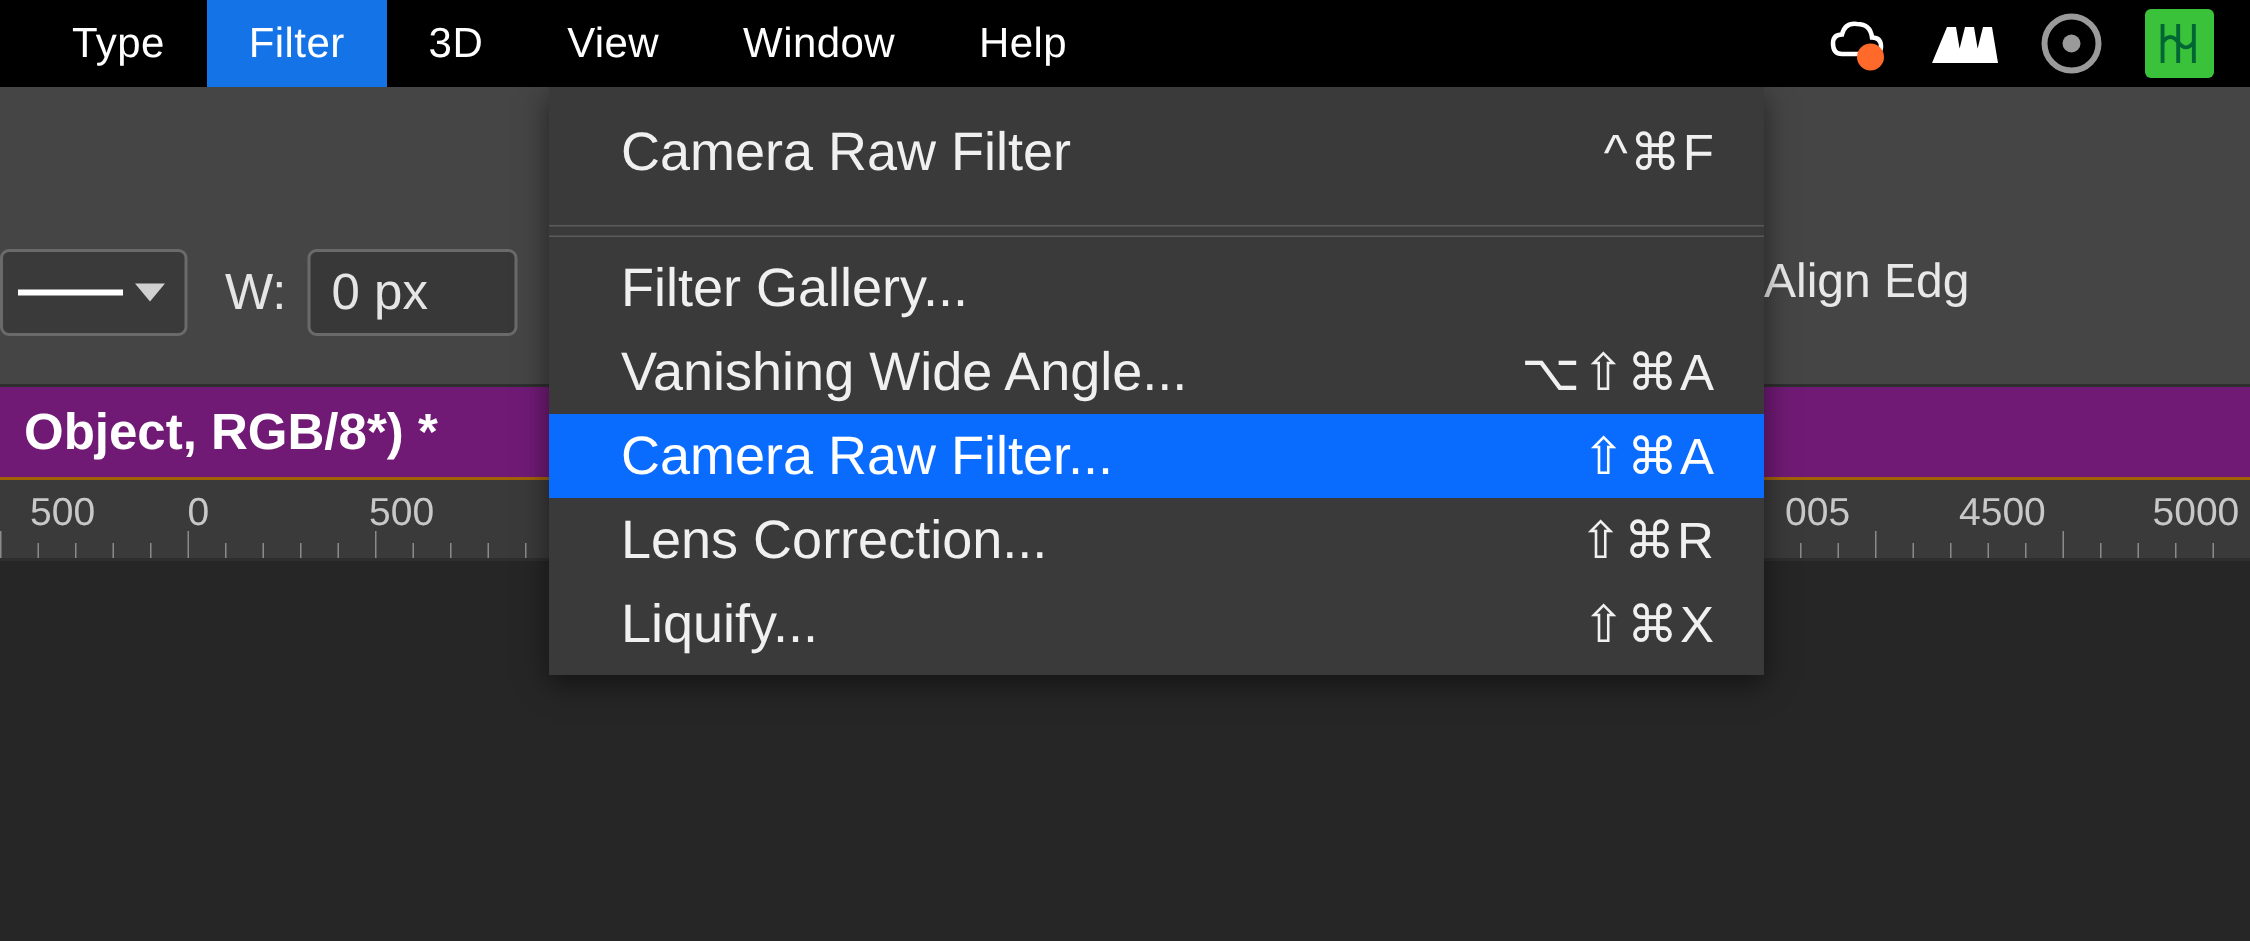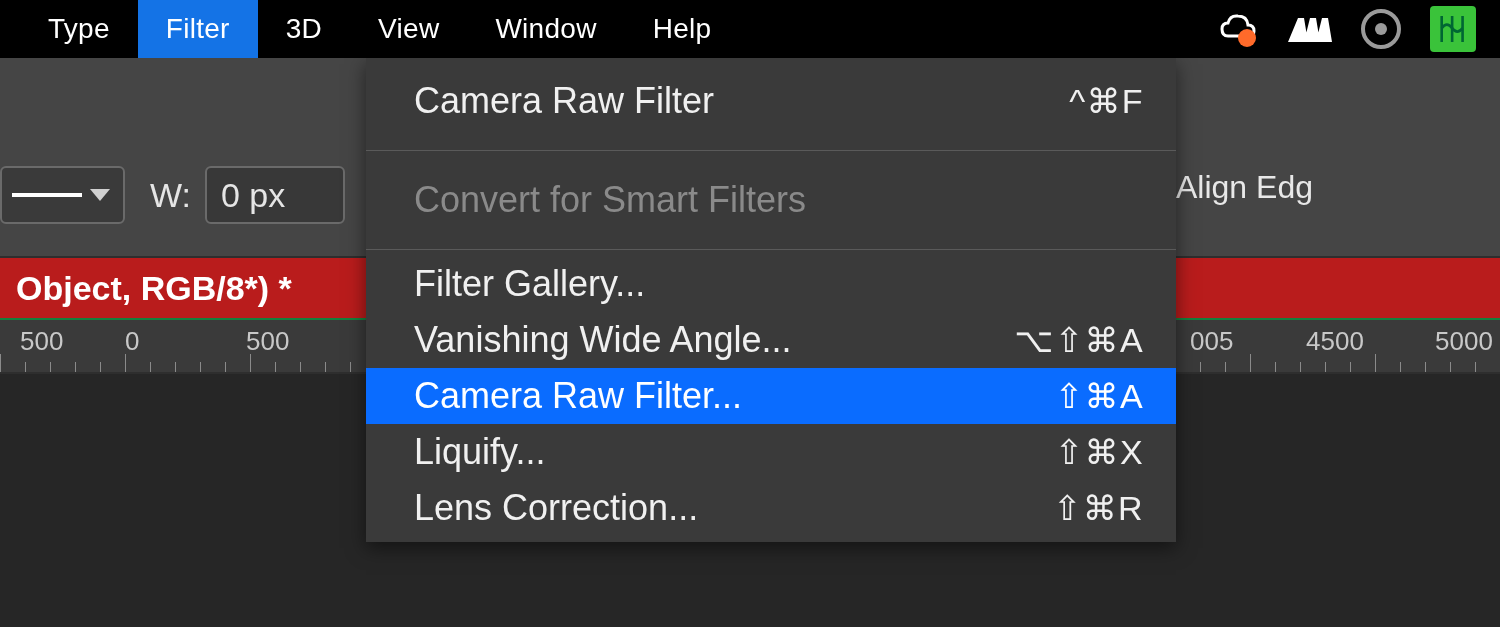--- a/index.html
+++ b/index.html
@@ -116,25 +116,25 @@
     border-bottom: 4px solid #e5e5e5;
     transform: rotate(-45deg);
     margin-top: -6px;
   }
 
   
   .docbar {
     position: absolute;
     left: 0; top: 258px;
     width: 1500px; height: 62px;
-    border-bottom: 2px solid #15803d;
+    border-bottom: 2px solid #a16207;
     display: flex;
     align-items: center;
     padding-left: 2px;
-    background: #b91c1c;
+    background: #701a75;
   }
   .doc-tab {
     color: #ffffff;
     font-size: 34px;
     font-weight: 600;
     padding: 6px 14px;
   }
   .ruler {
     position: absolute;
     left: 0; top: 320px;
@@ -326,36 +326,33 @@
 </div>
 
 <div class="canvas"></div>
 
 <div class="dropdown" id="dropdown">
     <div class="dd-item tall">
       <span>Camera Raw Filter</span>
       <span class="dd-short">^⌘F</span>
     </div>
     <div class="dd-sep"></div>
-    <div class="dd-item tall disabled">
-      <span>Convert for Smart Filters</span>
-    </div>
     <div class="dd-sep"></div>
     <div class="dd-item">
       <span>Filter Gallery...</span>
     </div>
     <div class="dd-item">
       <span>Vanishing Wide Angle...</span>
       <span class="dd-short">⌥⇧⌘A</span>
     </div>
     <div class="dd-item highlight">
       <span>Camera Raw Filter...</span>
       <span class="dd-short">⇧⌘A</span>
     </div>
     <div class="dd-item">
+      <span>Lens Correction...</span>
+      <span class="dd-short">⇧⌘R</span>
+    </div>
+    <div class="dd-item">
       <span>Liquify...</span>
       <span class="dd-short">⇧⌘X</span>
     </div>
-    <div class="dd-item">
-      <span>Lens Correction...</span>
-      <span class="dd-short">⇧⌘R</span>
-    </div>
   </div>
 
 </body></html>

